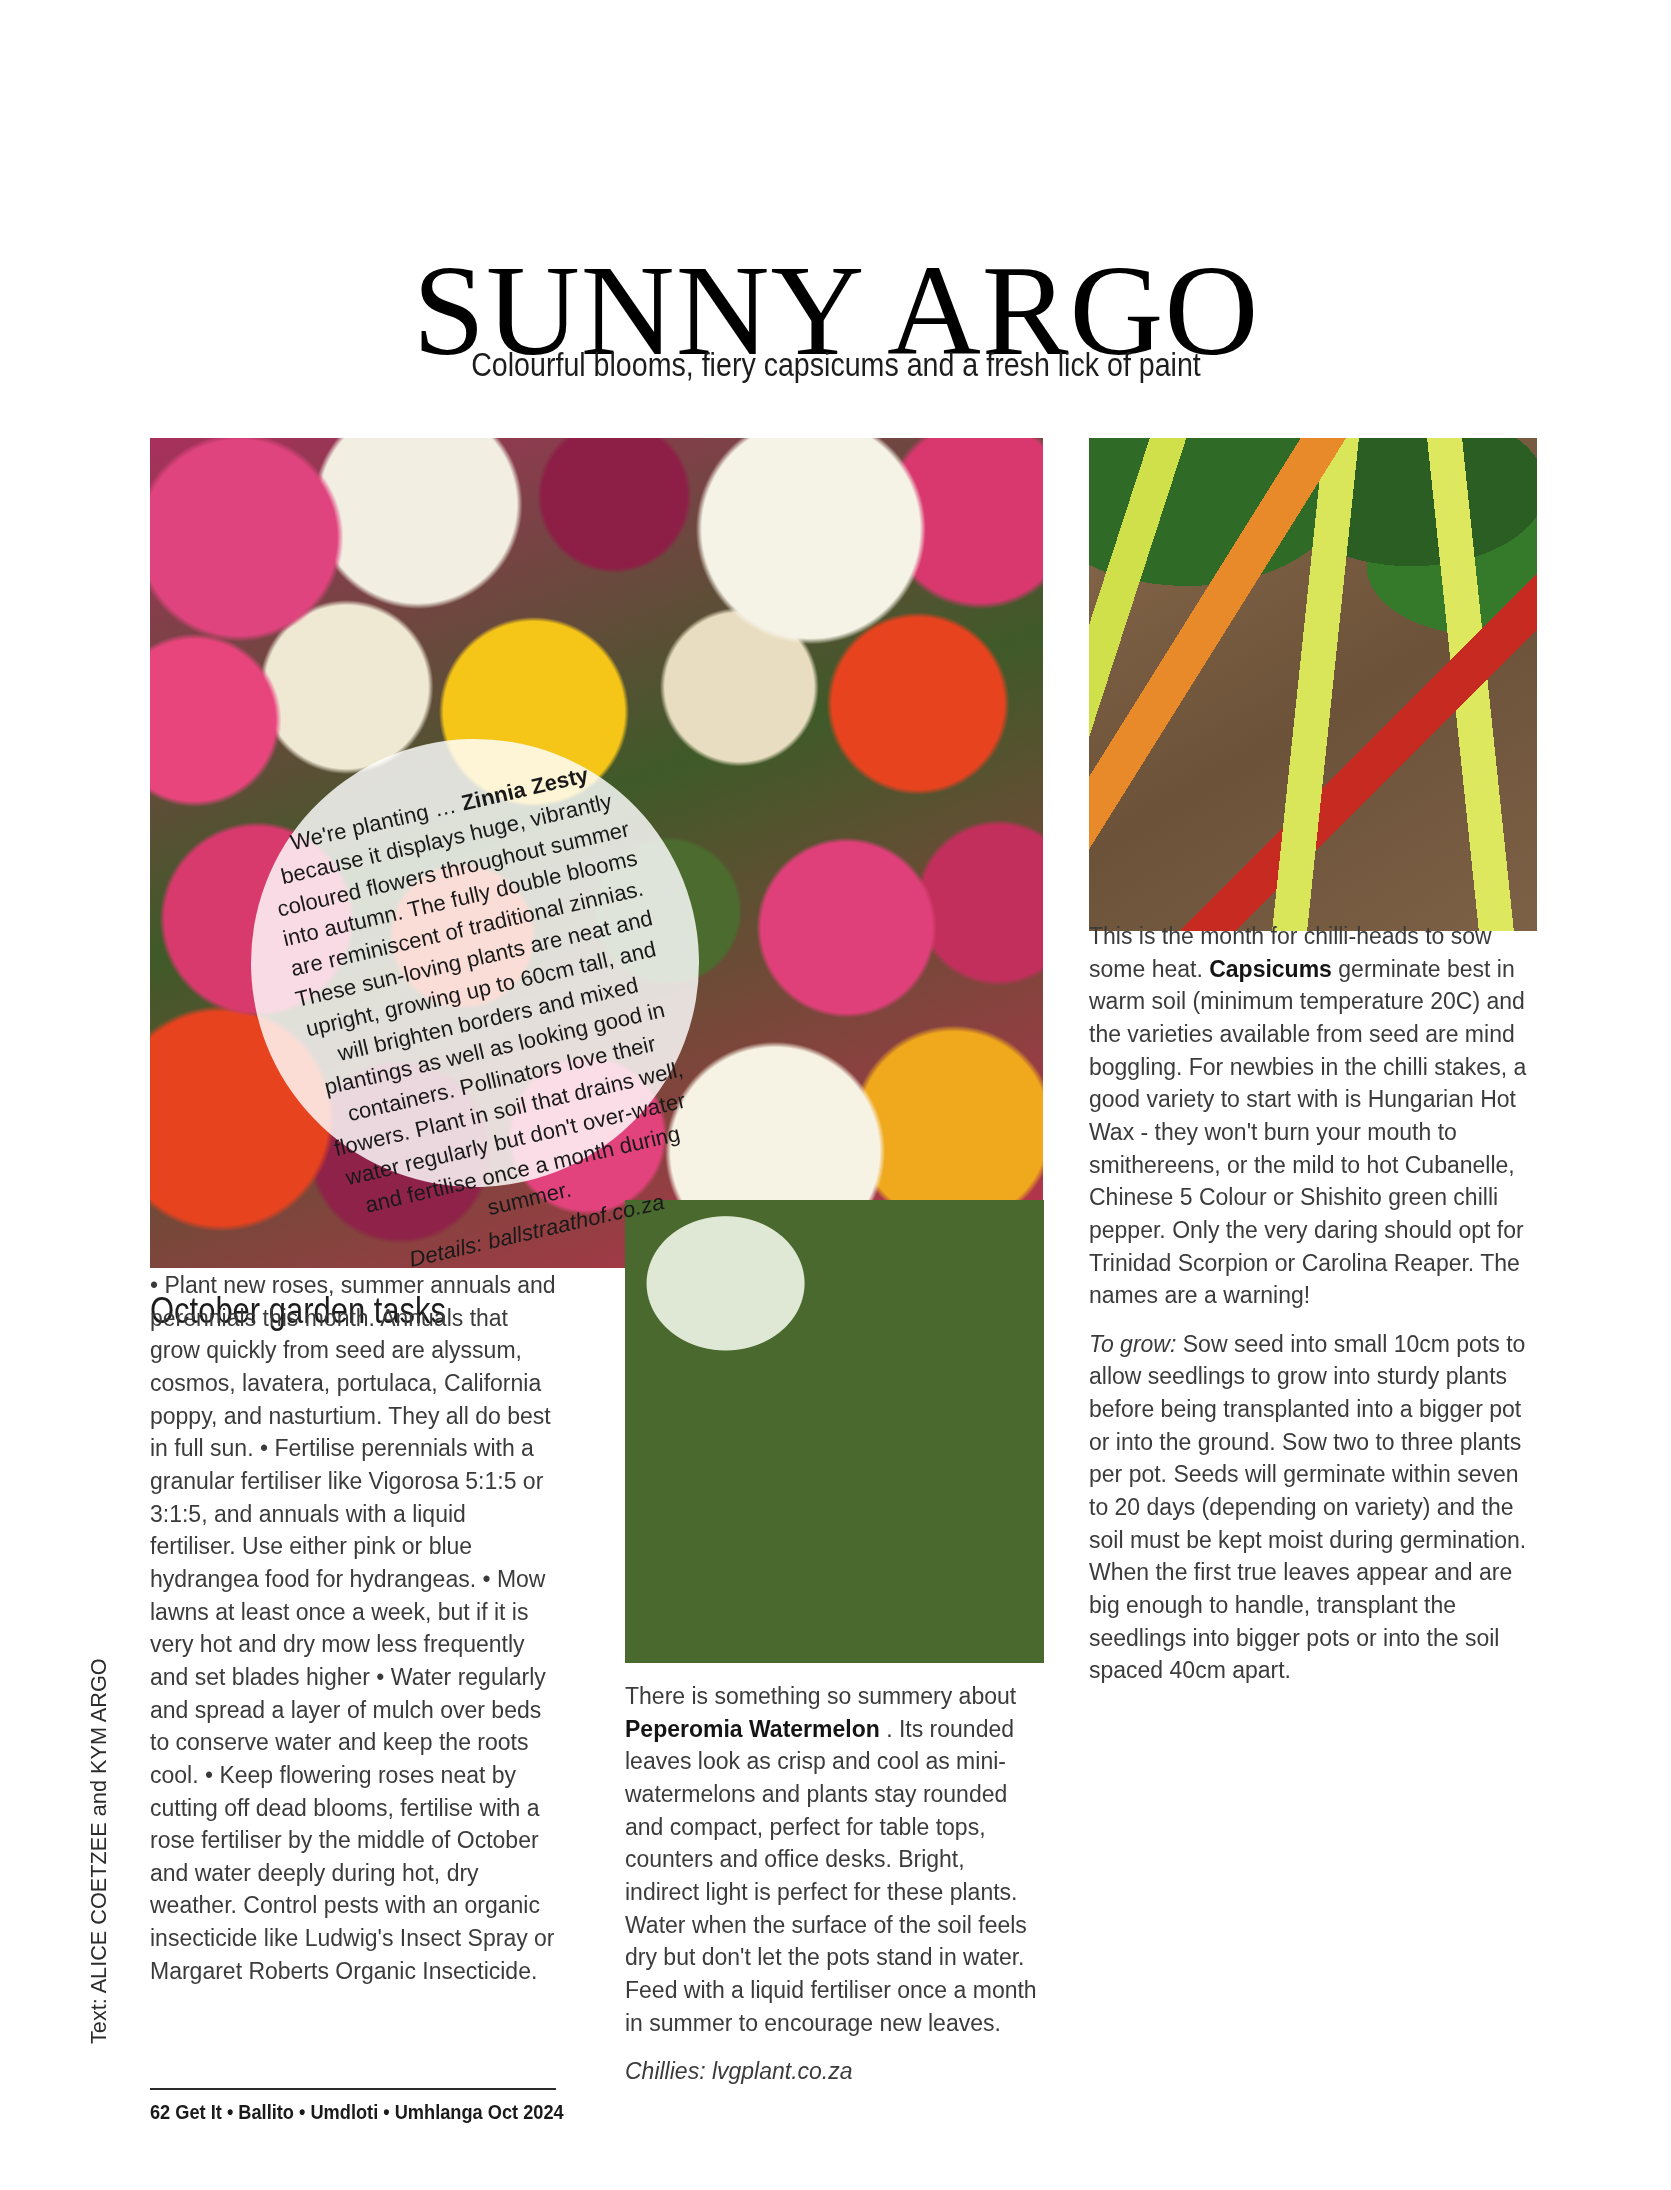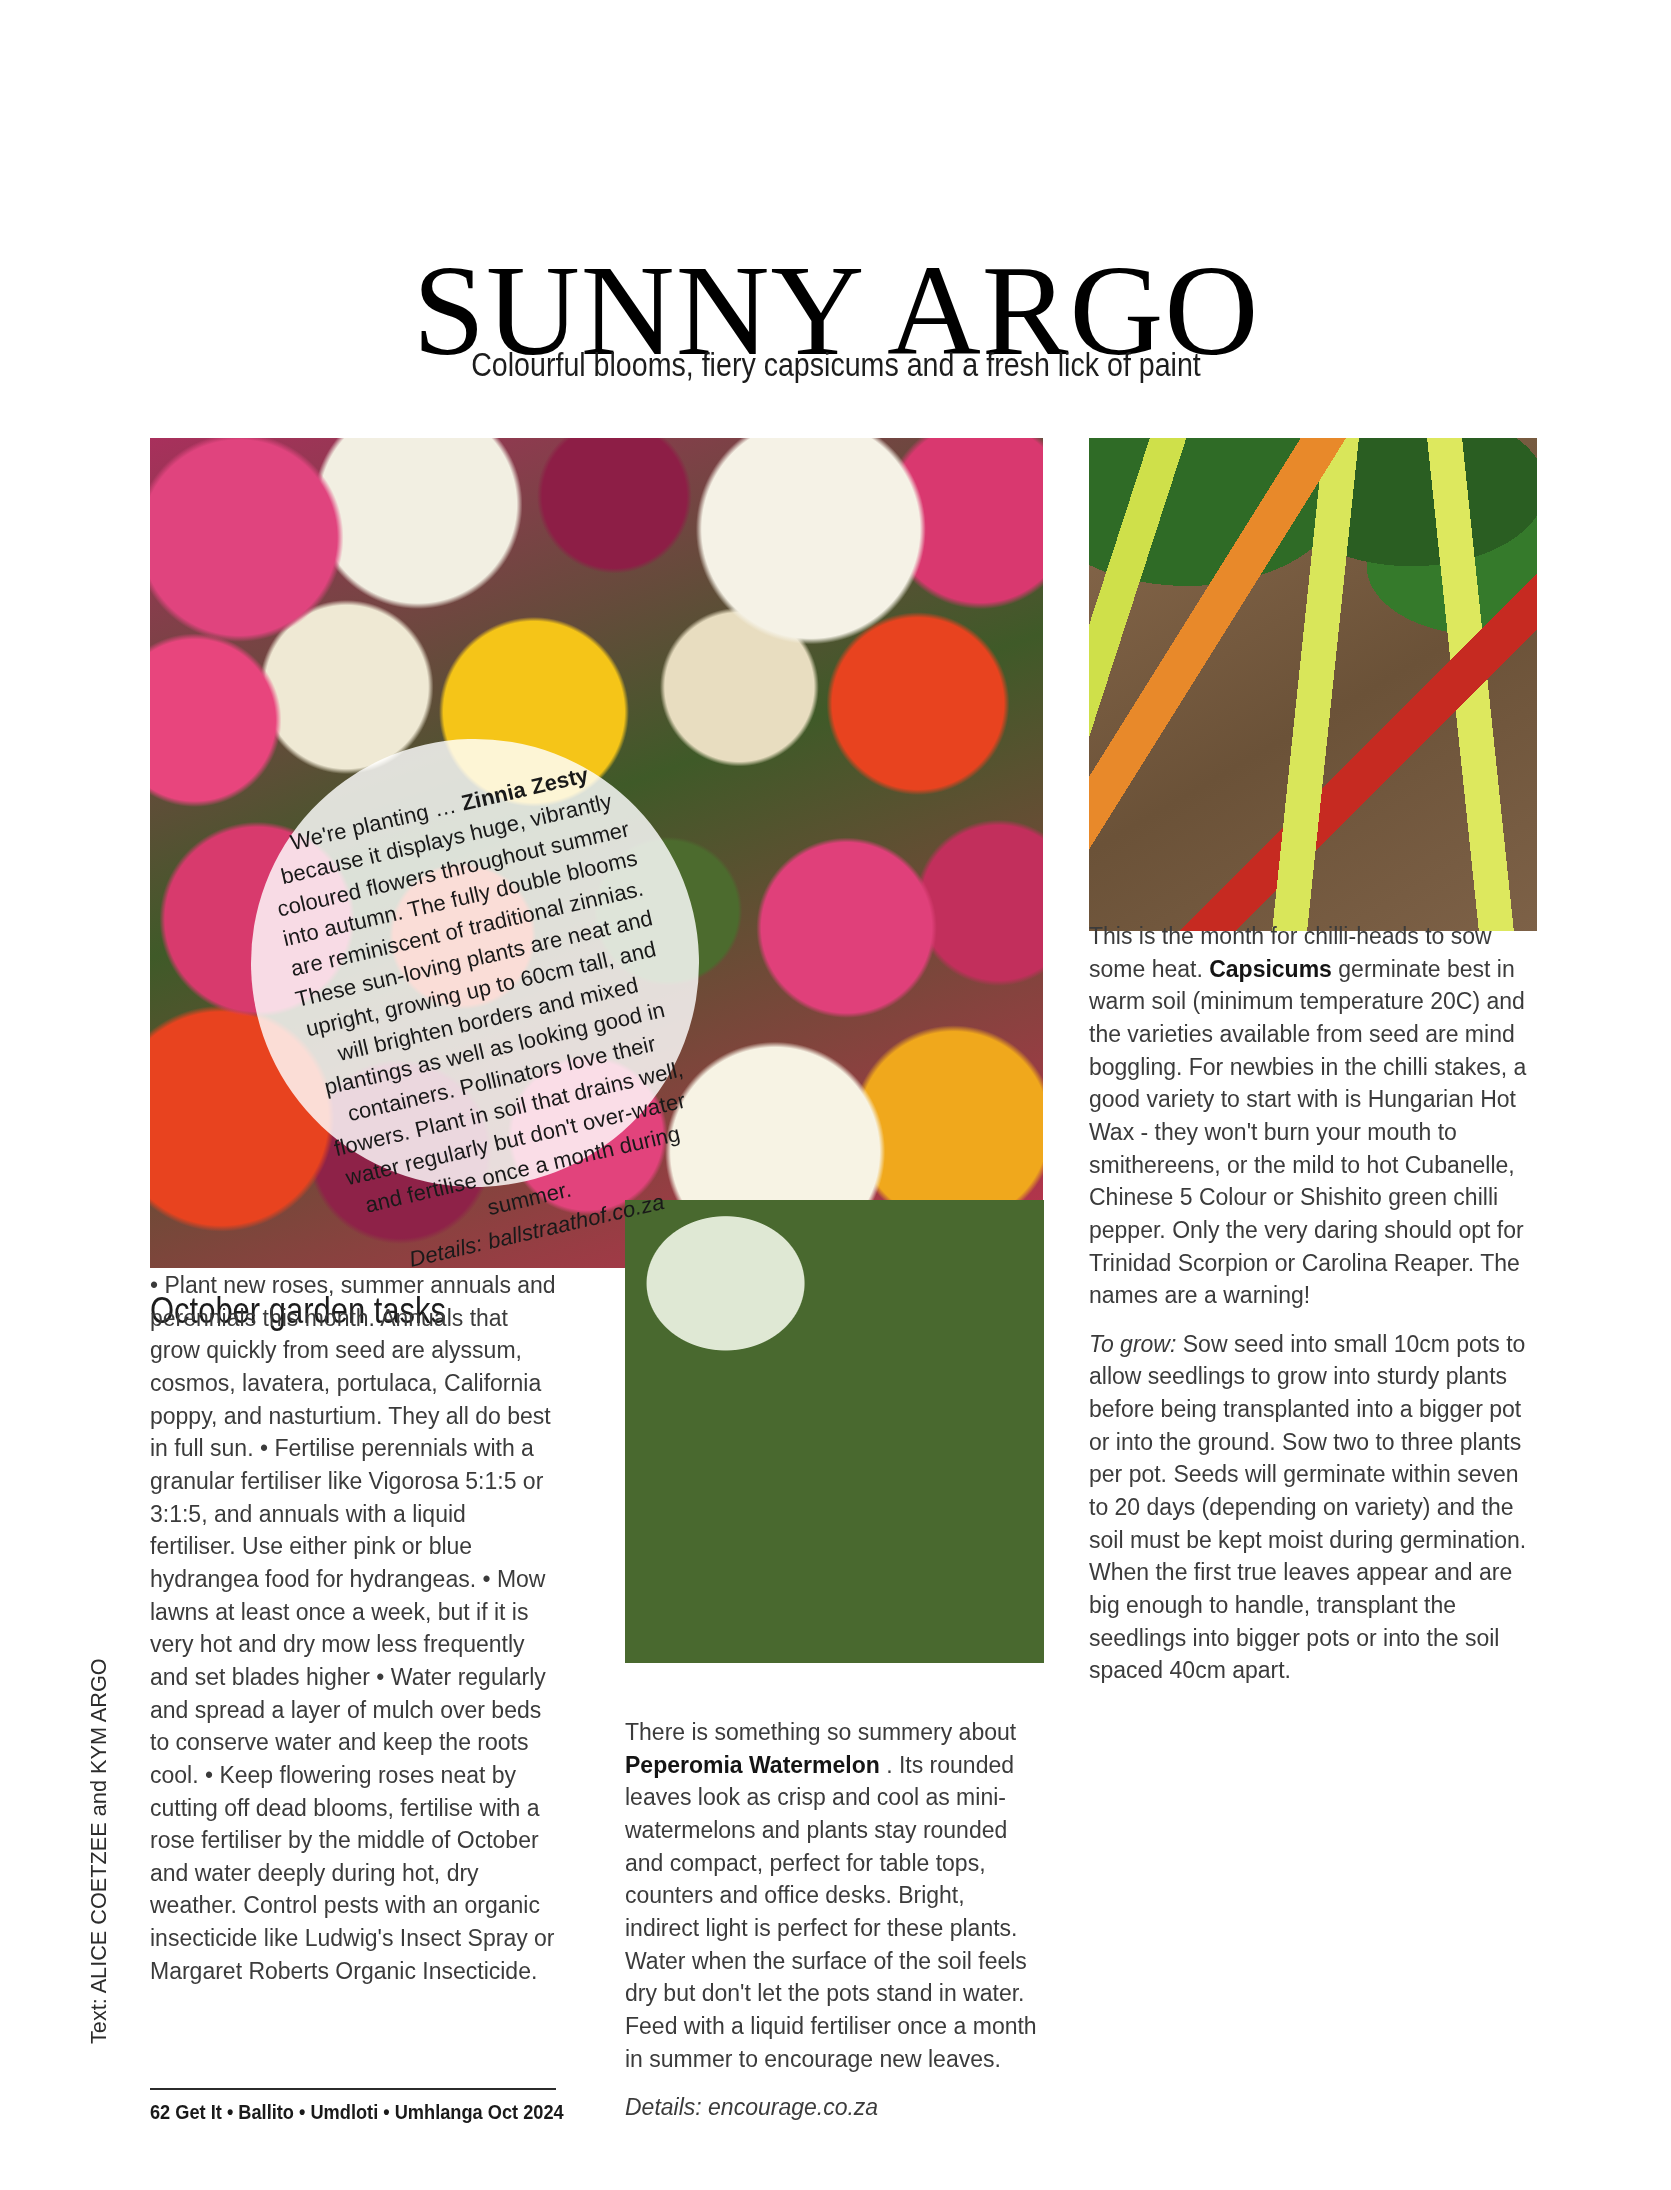--- a/index.html
+++ b/index.html
@@ -167,21 +167,21 @@
 
   #col-left-heading { left: 150px; top: 1290px; }
   #col-left-body {
     left: 150px;
     top: 1269px;
     width: 406px;
   }
 
   #col-mid-body {
     left: 625px;
-    top: 1716px;
+    top: 1680px;
     width: 419px;
   }
 
   #col-right-body {
     left: 1089px;
     top: 920px;
     width: 448px;
   }
 
   
@@ -236,21 +236,21 @@
   </div>
 </div>
 
 <div class="col-heading" id="col-left-heading">October garden tasks</div>
 <div class="body-text" id="col-left-body">
   <p>• Plant new roses, summer annuals and perennials this month. Annuals that grow quickly from seed are alyssum, cosmos, lavatera, portulaca, California poppy, and nasturtium. They all do best in full sun. • Fertilise perennials with a granular fertiliser like Vigorosa 5:1:5 or 3:1:5, and annuals with a liquid fertiliser. Use either pink or blue hydrangea food for hydrangeas. • Mow lawns at least once a week, but if it is very hot and dry mow less frequently and set blades higher • Water regularly and spread a layer of mulch over beds to conserve water and keep the roots cool. • Keep flowering roses neat by cutting off dead blooms, fertilise with a rose fertiliser by the middle of October and water deeply during hot, dry weather. Control pests with an organic insecticide like Ludwig's Insect Spray or Margaret Roberts Organic Insecticide.</p>
 </div>
 
 <div class="body-text" id="col-mid-body">
   <p><span>There is something so summery about </span><b>Peperomia Watermelon</b><span> . Its rounded leaves look as crisp and cool as mini-watermelons and plants stay rounded and compact, perfect for table tops, counters and office desks. Bright, indirect light is perfect for these plants. Water when the surface of the soil feels dry but don't let the pots stand in water. Feed with a liquid fertiliser once a month in summer to encourage new leaves.</span></p>
-  <p class="details-line">Details: encourage.co.za</p>
+  <p class="details-line">Chillies: lvgplant.co.za</p>
 </div>
 
 <div class="body-text" id="col-right-body">
   <p><span>This is the month for chilli-heads to sow some heat. </span><b>Capsicums</b><span> germinate best in warm soil (minimum temperature 20C) and the varieties available from seed are mind boggling. For newbies in the chilli stakes, a good variety to start with is Hungarian Hot Wax - they won't burn your mouth to smithereens, or the mild to hot Cubanelle, Chinese 5 Colour or Shishito green chilli pepper. Only the very daring should opt for Trinidad Scorpion or Carolina Reaper. The names are a warning!</span></p>
   <p><i>To grow:</i><span> Sow seed into small 10cm pots to allow seedlings to grow into sturdy plants before being transplanted into a bigger pot or into the ground. Sow two to three plants per pot. Seeds will germinate within seven to 20 days (depending on variety) and the soil must be kept moist during germination. When the first true leaves appear and are big enough to handle, transplant the seedlings into bigger pots or into the soil spaced 40cm apart.</span></p>
 </div>
 
 <div id="credit-line">Text: ALICE COETZEE and KYM ARGO</div>
 
 <div id="footer-rule"></div>

